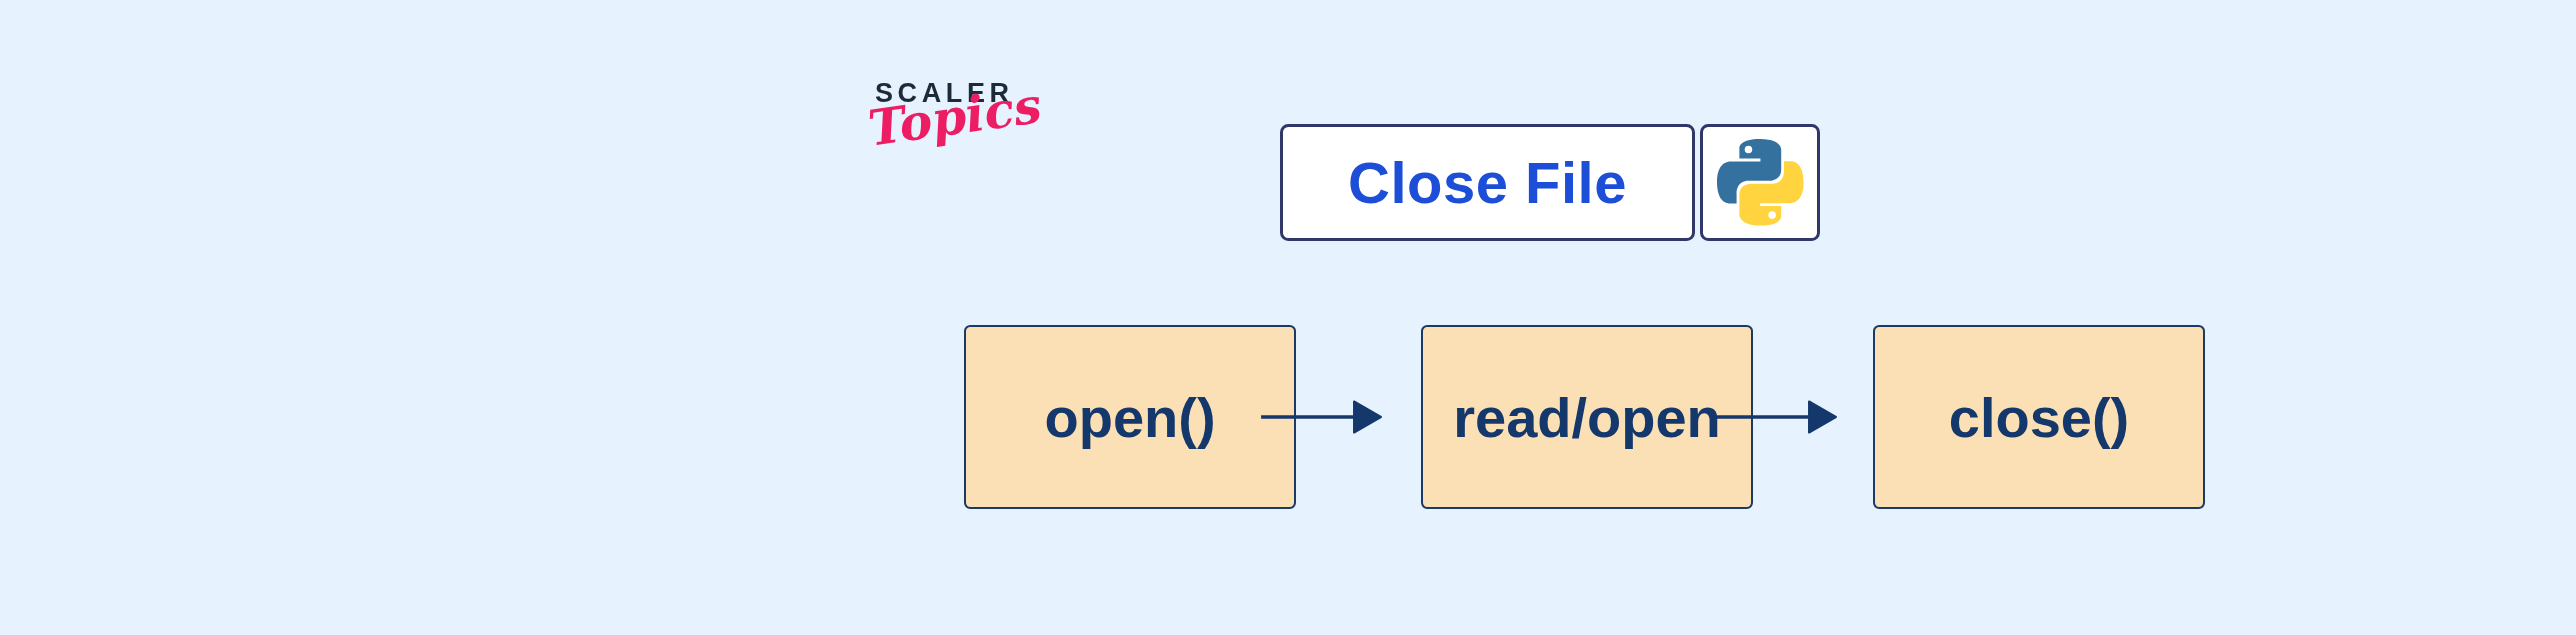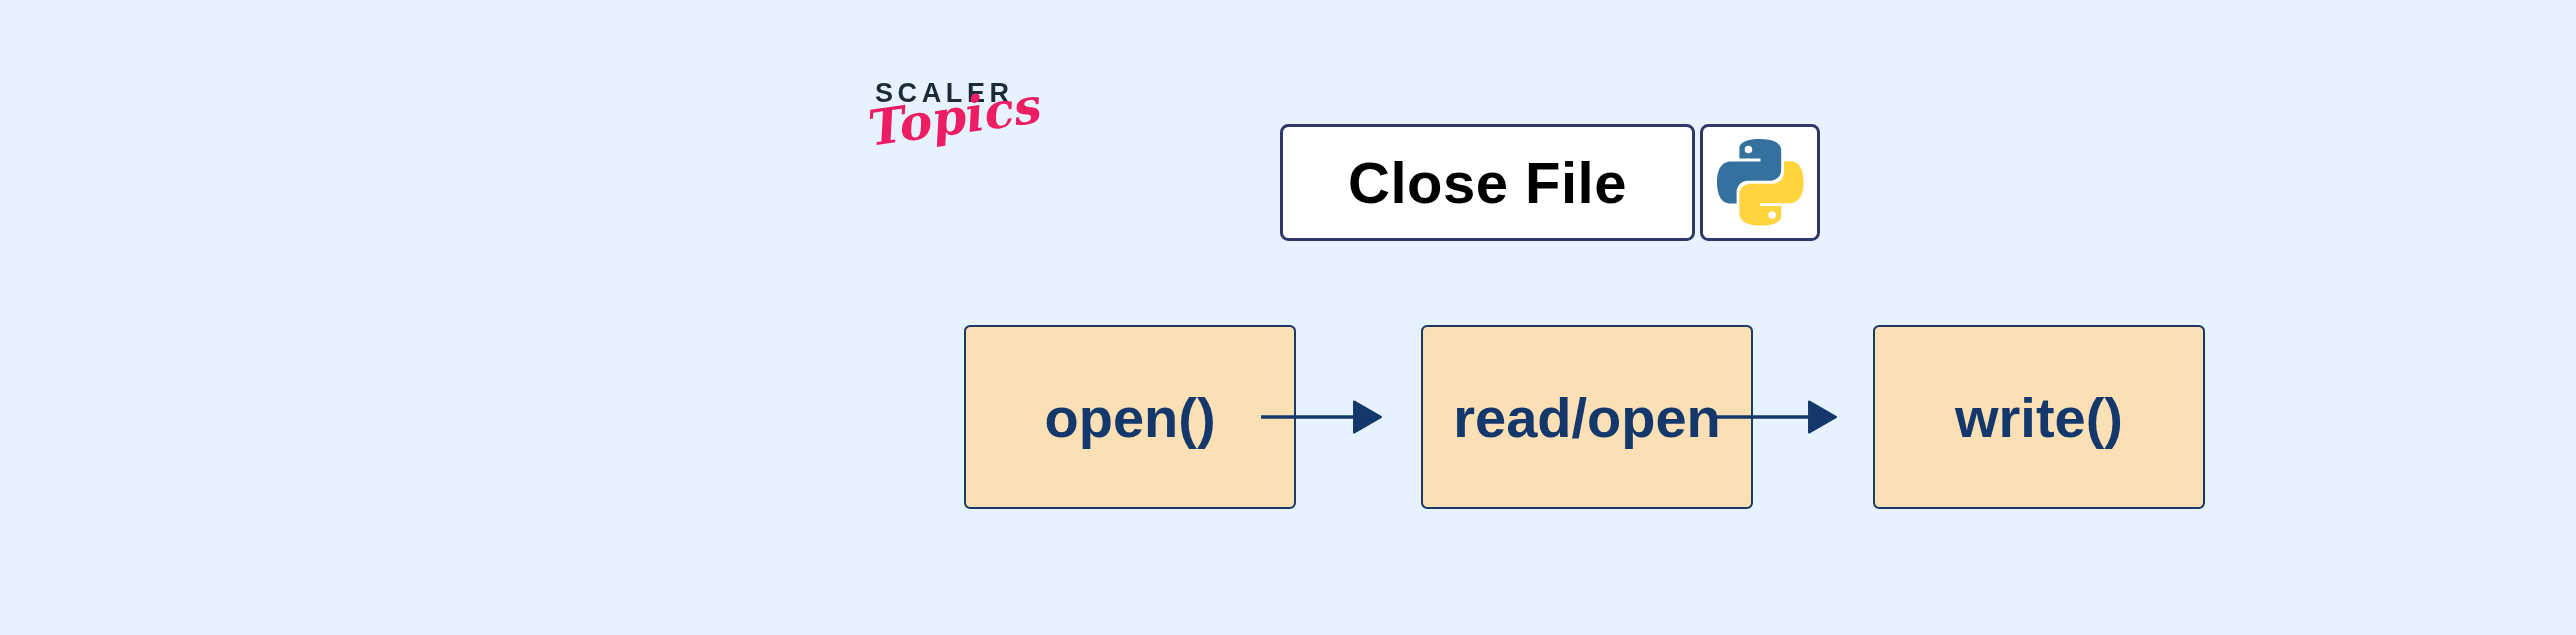--- a/index.html
+++ b/index.html
@@ -56,21 +56,21 @@
     height: 117px;
     box-sizing: border-box;
     background: #FFFFFF;
     border: 3.1px solid #30386A;
     border-radius: 8.2px;
     display: flex;
     align-items: center;
     justify-content: center;
   }
   .title-text {
-    color: #000000;
+    color: #1d4ed8;
     font-size: 58px;
     font-weight: 700;
     letter-spacing: 0.5px;
     text-align: center;
   }
   .python-box {
     position: absolute;
     left: 1700px;
     top: 124px;
     width: 120px;
@@ -150,17 +150,17 @@
   <div class="flow-box flow-box-2">
     <span class="flow-label">read/open</span>
   </div>
 
   <svg class="arrow arrow-2" viewBox="0 0 240 120" xmlns="http://www.w3.org/2000/svg">
     <line x1="4" y1="60" x2="190" y2="60" stroke="#14386B" stroke-width="7"></line>
     <path d="M184 30 L236 60 L184 90 Z" fill="#14386B" stroke="#14386B" stroke-width="4" stroke-linejoin="round"></path>
   </svg>
 
   <div class="flow-box flow-box-3">
-    <span class="flow-label">write()</span>
+    <span class="flow-label">close()</span>
   </div>
 
 </div>
 
 
 </body></html>

